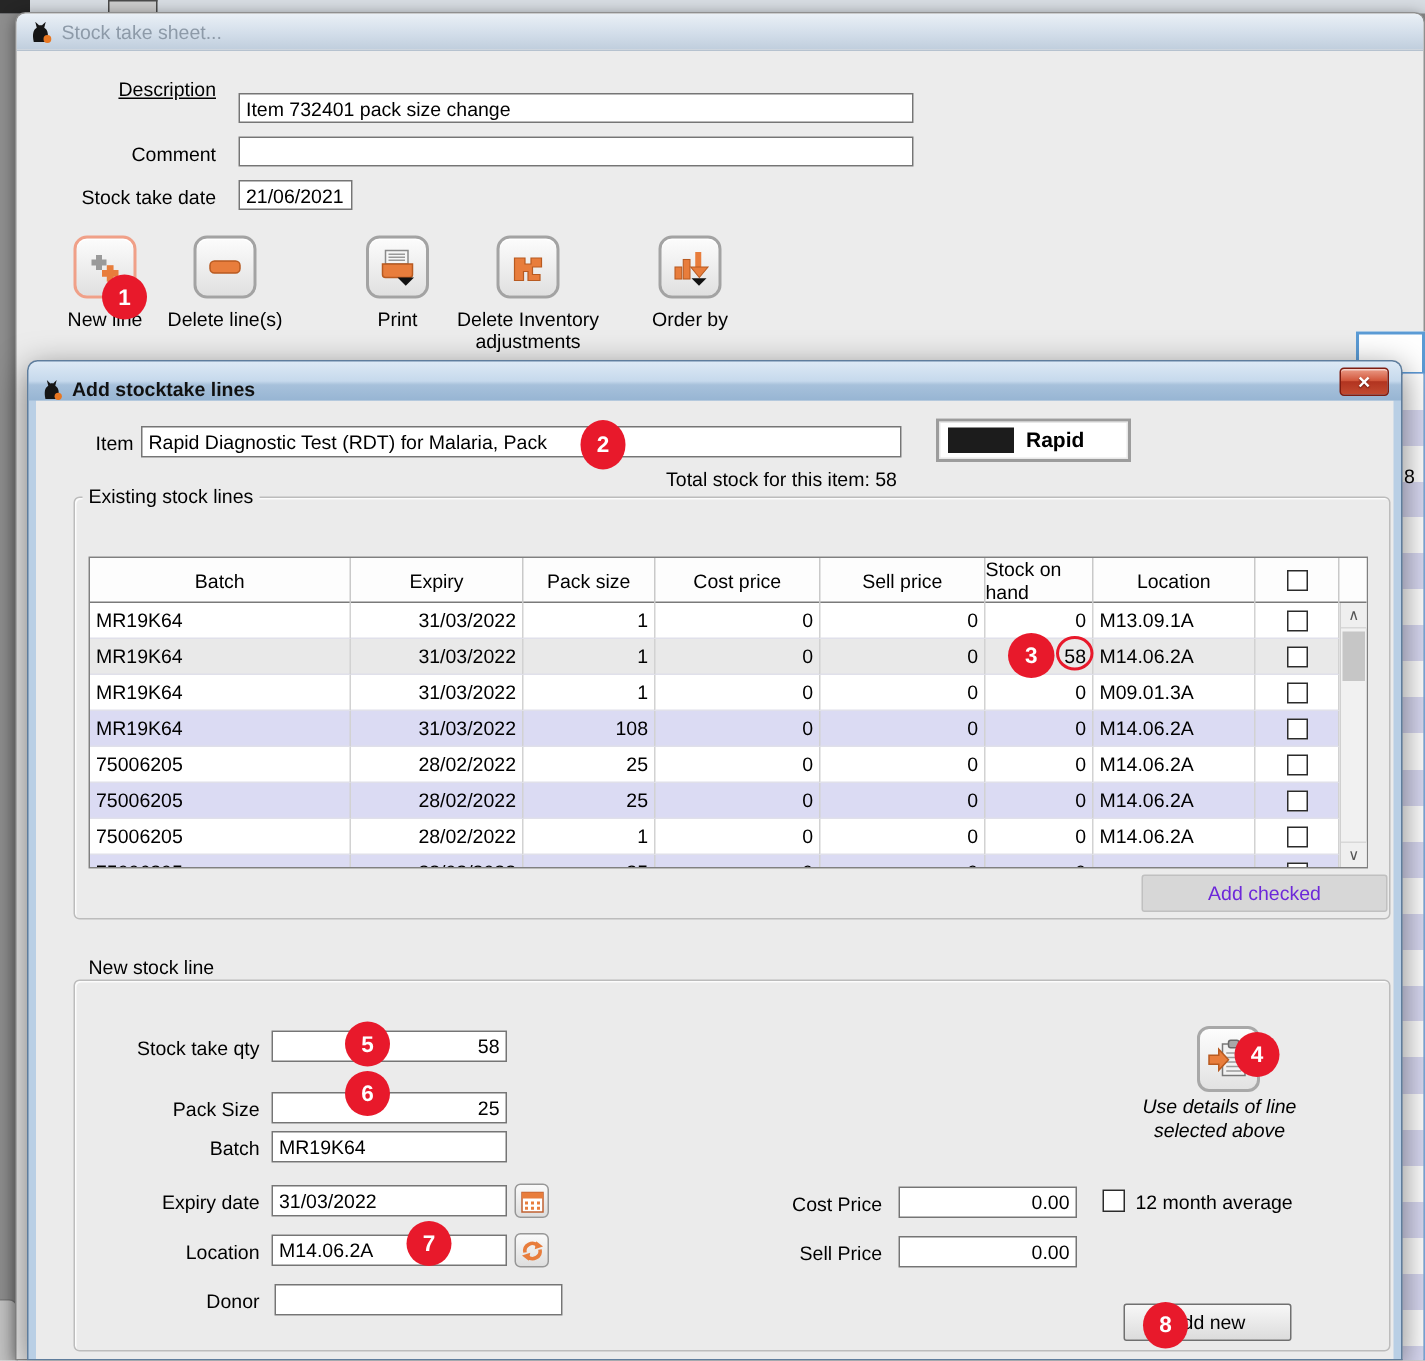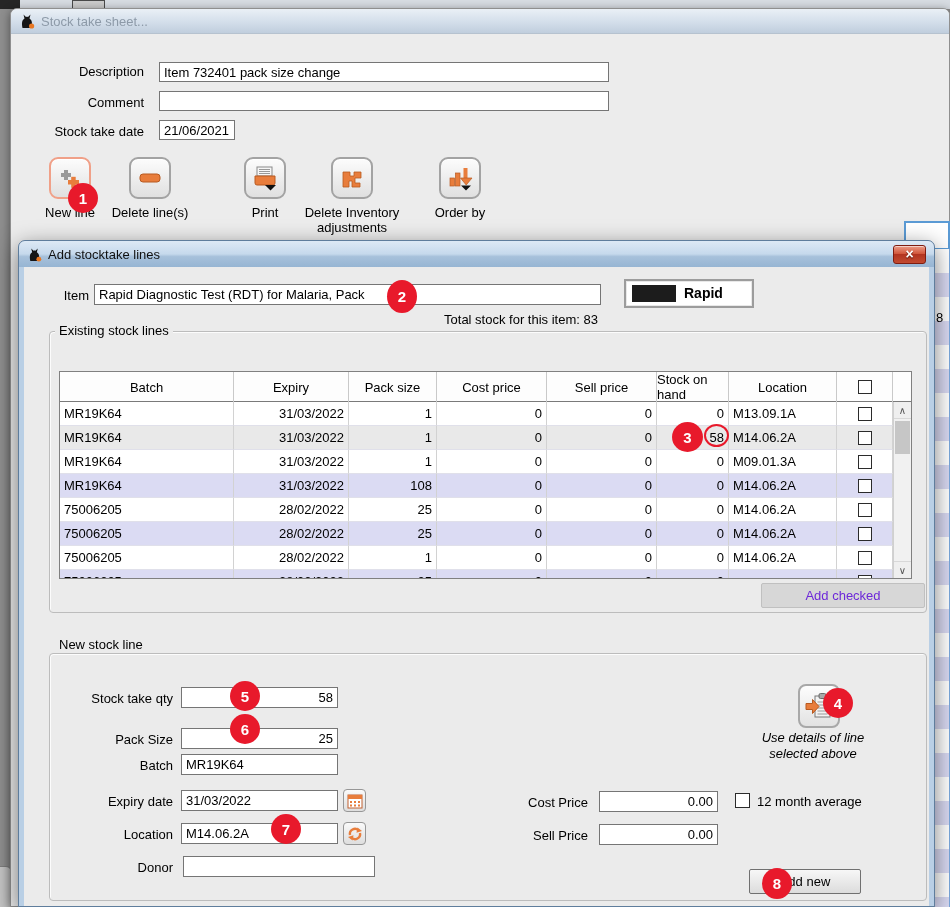--- a/index.html
+++ b/index.html
@@ -38,21 +38,21 @@
     background:repeating-linear-gradient(180deg, #ffffff 0 24px, #d9d9f2 24px 48px); }
   .bw-blueline { position:absolute; left:938px; top:240px; width:2px; height:659px; background:#7aa8dc; }
   .bw-frag-num { position:absolute; left:925px; top:301px; font-size:13px; color:#000; }
 
   
   #dialog { position:absolute; left:18px; top:240px; width:917px; height:667px;
     background:#b9cfe5; border:1px solid #5f7d9c; border-radius:7px 7px 0 0;
     box-shadow:0 6px 22px rgba(0,0,0,.5); z-index:10; overflow:hidden; }
   .dlg-titlebar { position:absolute; left:0; top:0; right:0; height:26px;
     background:linear-gradient(#dde9f5, #c6d9ec 50%, #a7c1db 60%, #97b5d3);
-    border-radius:6px 6px 0 0; display:flex; align-items:center; padding-left:8px; gap:6px; }
+    border-radius:6px 6px 0 0; display:flex; align-items:flex-end; padding-left:8px; gap:6px;font-weight:bold; }
   .dlg-title { font-size:13px; color:#111; }
   .dlg-inner { position:absolute; left:5px; top:26px; right:5px; bottom:0; background:#ebebeb; }
   .closebtn { position:absolute; top:4px; right:8px; width:33px; height:19px; border-radius:3px;
     background:linear-gradient(#eb9c88, #d2573c 45%, #b23420 50%, #c24a30);
     border:1px solid #7e1c10; color:#fff; font-weight:bold; font-size:14px; line-height:16px;
     text-align:center; box-shadow:inset 0 1px 0 rgba(255,255,255,.55); text-shadow:0 1px 1px #5a0f06; }
 
   .dlabel { position:absolute; text-align:right; font-size:13px; }
   .groupbox { position:absolute; border:1px solid #bcbcbc; border-radius:4px;
     box-shadow:inset 1px 1px 0 rgba(255,255,255,.85); }
@@ -122,21 +122,21 @@
     <div class="bw-titlebar">
       <span style="display:flex;">
         <svg width="16" height="16" viewBox="0 0 16 16">
             <path d="M3.5 15 C2.5 10 3 7 5.5 5.5 L4.5 1.5 L7 3.9 C7.6 3.7 8.4 3.7 9 3.9 L11.5 1.5 L10.5 5.5 C13 7 13.5 10 12.5 15 Z" fill="#151515"></path>
             <circle cx="12.6" cy="13" r="2.6" fill="#e87722"></circle>
           </svg>
       </span>
       <span class="bw-title">Stock take sheet...</span>
     </div>
 
-    <div class="fldlabel" style="left:0; top:55px;">Description</div>
+    <div class="fldlabel" style="left:0; top:43px;text-decoration:underline;">Description</div>
     <input class="field" style="left: 148px; top: 53px; width: 450px;" value="Item 732401 pack size change">
 
     <div class="fldlabel" style="left:0; top:86px;">Comment</div>
     <input class="field" style="left: 148px; top: 82px; width: 450px;" value="">
 
     <div class="fldlabel" style="left:0; top:115px;">Stock take date</div>
     <input class="field" style="left: 148px; top: 111px; width: 76px;" value="21/06/2021">
 
     <div class="tbtn sel" style="left:38px; top:148px;">
       <span style="display:flex;">
@@ -224,21 +224,21 @@
     </div>
 
     <div class="dlabel" style="left:20px; top:47px; width:50px;">Item</div>
     <input class="field" style="left: 75px; top: 43px; width: 507px; height: 21px;" value="Rapid Diagnostic Test (RDT) for Malaria, Pack">
 
     <div class="swatchbox">
       <span class="swatch" style="background: rgb(28, 28, 28);"></span>
       <span class="swatchtext">Rapid</span>
     </div>
 
-    <div class="totaltext">Total stock for this item: 83</div>
+    <div class="totaltext">Total stock for this item: 58</div>
 
     <div class="groupbox" style="left:30px; top:90px; width:878px; height:282px;"></div>
     <div class="grouplabel" style="left:36px; top:82px;">Existing stock lines</div>
 
     <div class="table">
       <div class="thead">
         <div>Batch</div>
         <div>Expiry</div>
         <div>Pack size</div>
         <div>Cost price</div>

